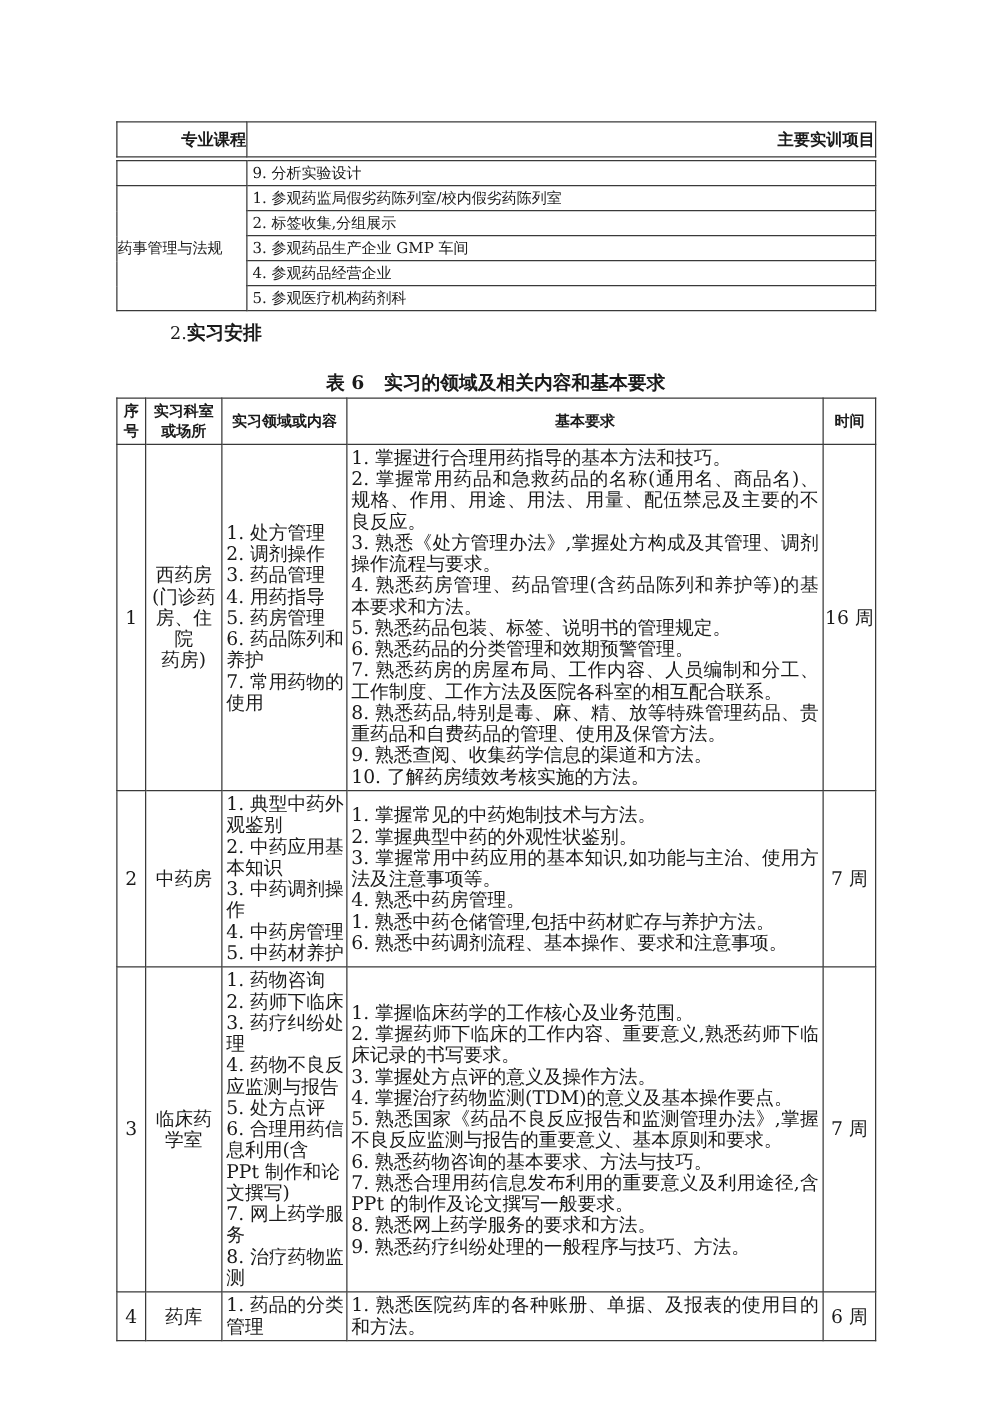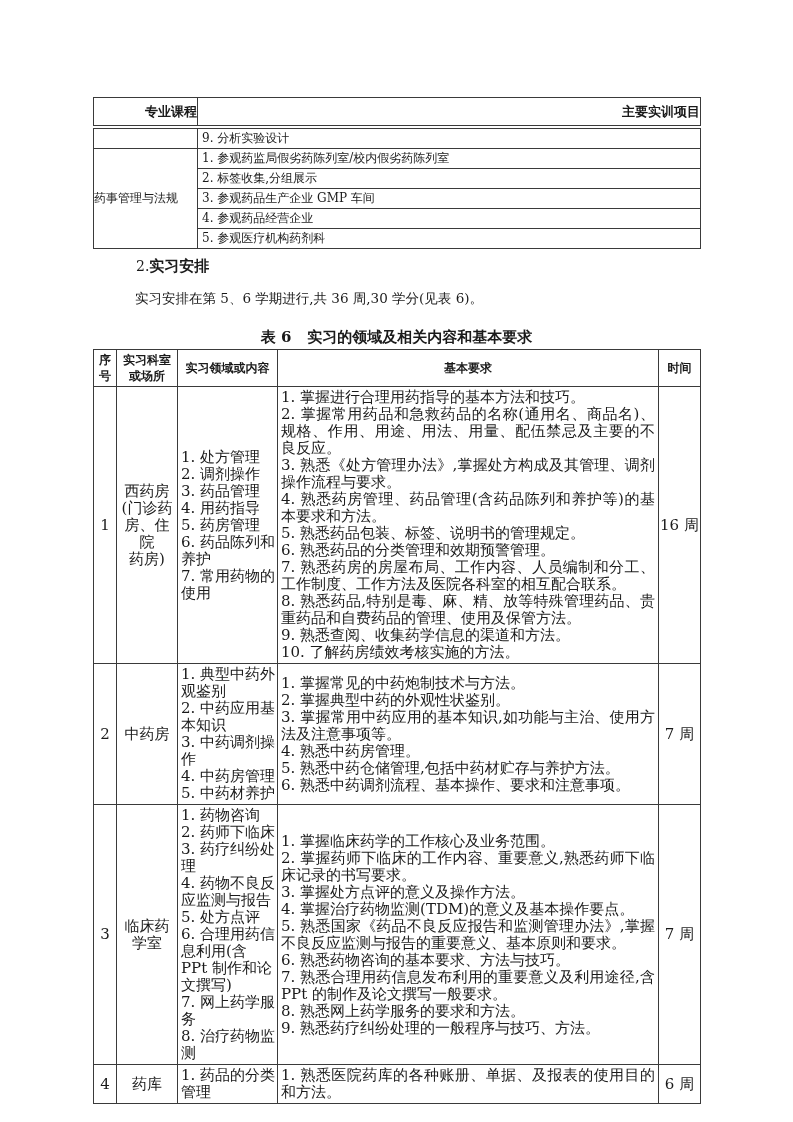--- a/index.html
+++ b/index.html
@@ -90,21 +90,20 @@
         <td class="proj">4. 参观药品经营企业</td>
       </tr>
       <tr>
         <td class="proj">5. 参观医疗机构药剂科</td>
       </tr>
     </tbody>
       </table>
 
     <div class="sec-heading"><span class="num">2.</span><span class="txt">实习安排</span></div>
 
-    <div class="sec-para">实习安排在第 5、6 学期进行,共 36 周,30 学分(见表 6)。</div>
 
     <div class="t6-caption">表 6   实习的领域及相关内容和基本要求</div>
 
     <table class="t6">
       <colgroup>
         <col style="width:23px">
           <col style="width:61px">
           <col style="width:100px">
           <col style="width:381px">
           <col style="width:42px">
@@ -158,21 +157,21 @@
           <div>2. 中药应用基本知识</div>
           <div>3. 中药调剂操作</div>
           <div>4. 中药房管理</div>
           <div>5. 中药材养护</div>
         </td>
         <td class="req">
           <div>1. 掌握常见的中药炮制技术与方法。</div>
           <div>2. 掌握典型中药的外观性状鉴别。</div>
           <div>3. 掌握常用中药应用的基本知识,如功能与主治、使用方法及注意事项等。</div>
           <div>4. 熟悉中药房管理。</div>
-          <div>5. 熟悉中药仓储管理,包括中药材贮存与养护方法。</div>
+          <div>1. 熟悉中药仓储管理,包括中药材贮存与养护方法。</div>
           <div>6. 熟悉中药调剂流程、基本操作、要求和注意事项。</div>
         </td>
         <td class="time">7 周</td>
       </tr>
 
       <tr class="row3">
         <td class="num">3</td>
         <td class="place">临床药
 学室</td>
         <td class="cont">

